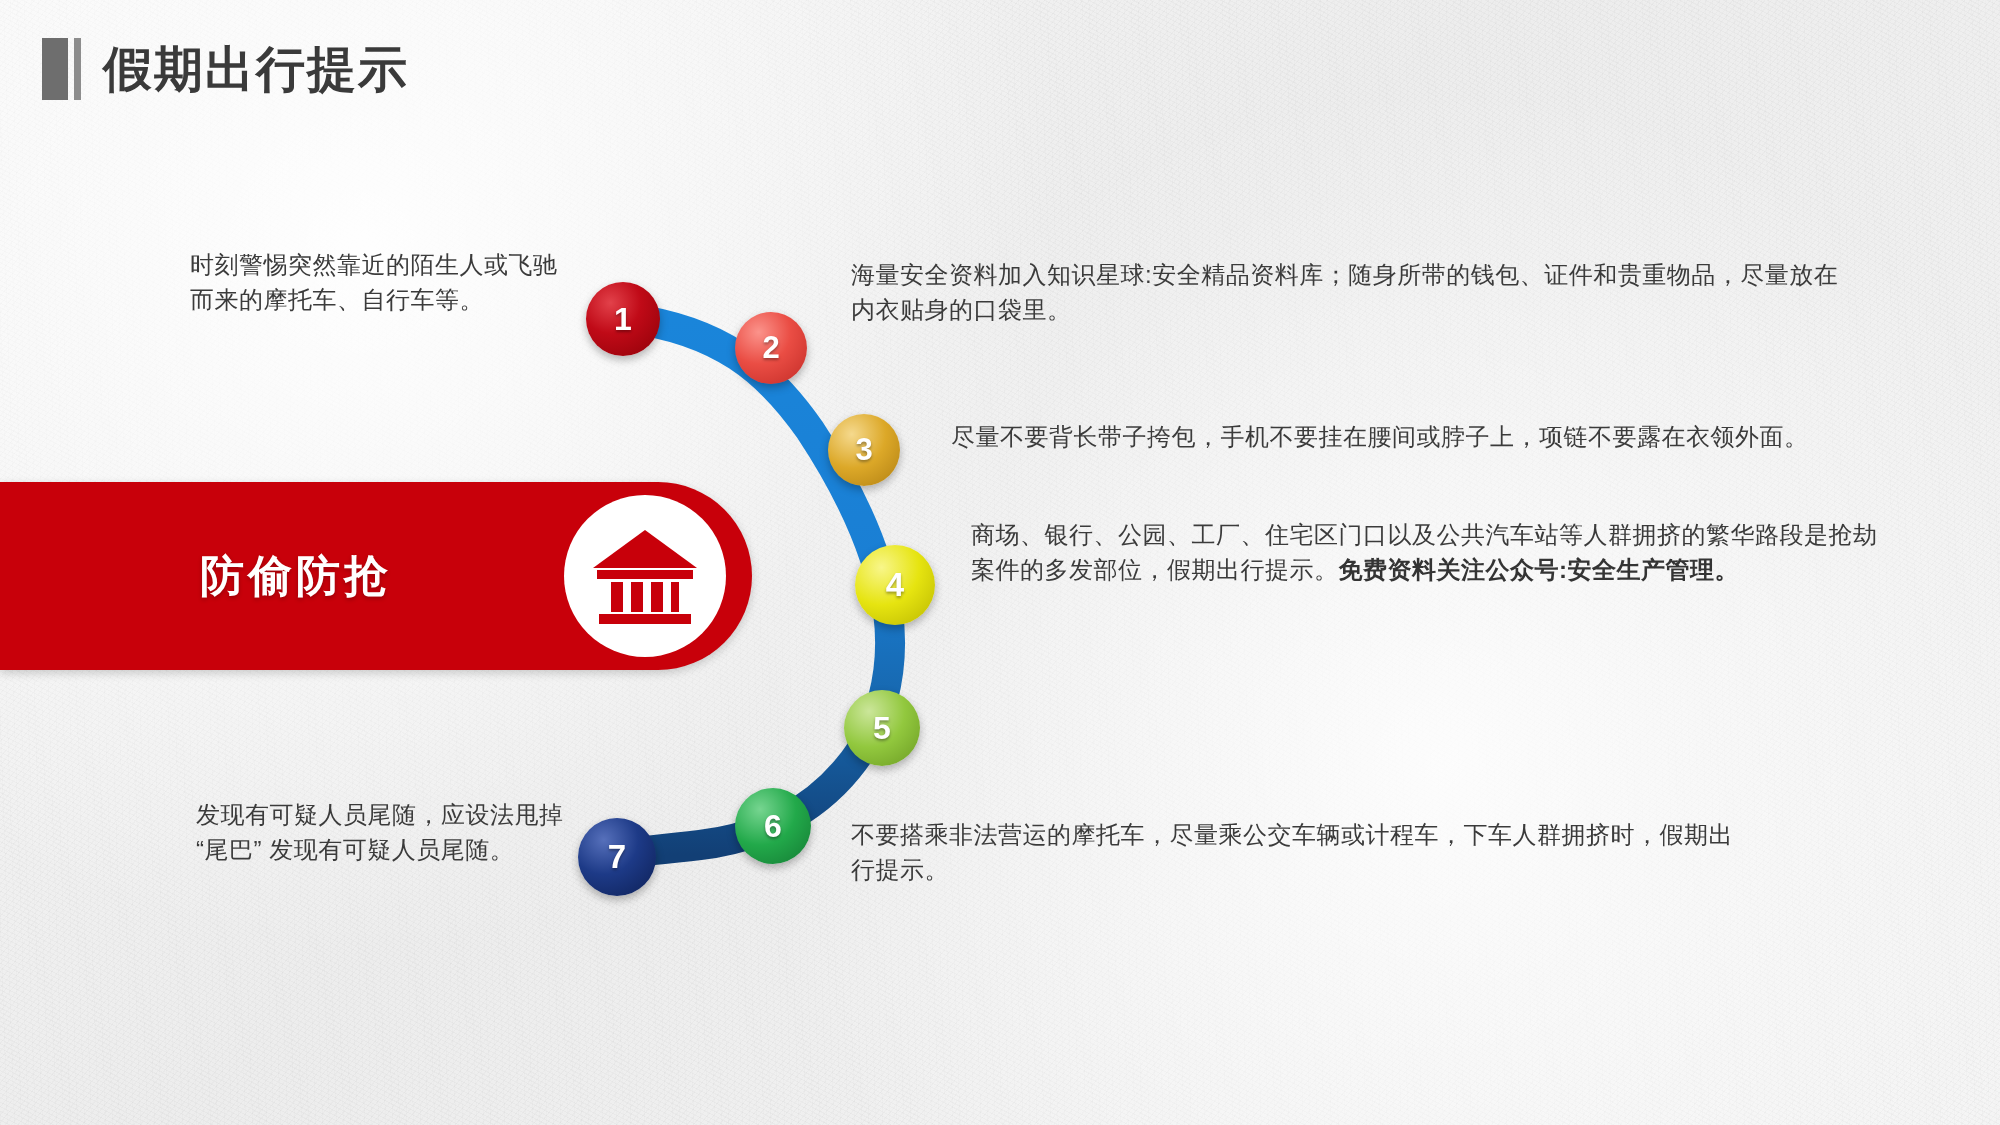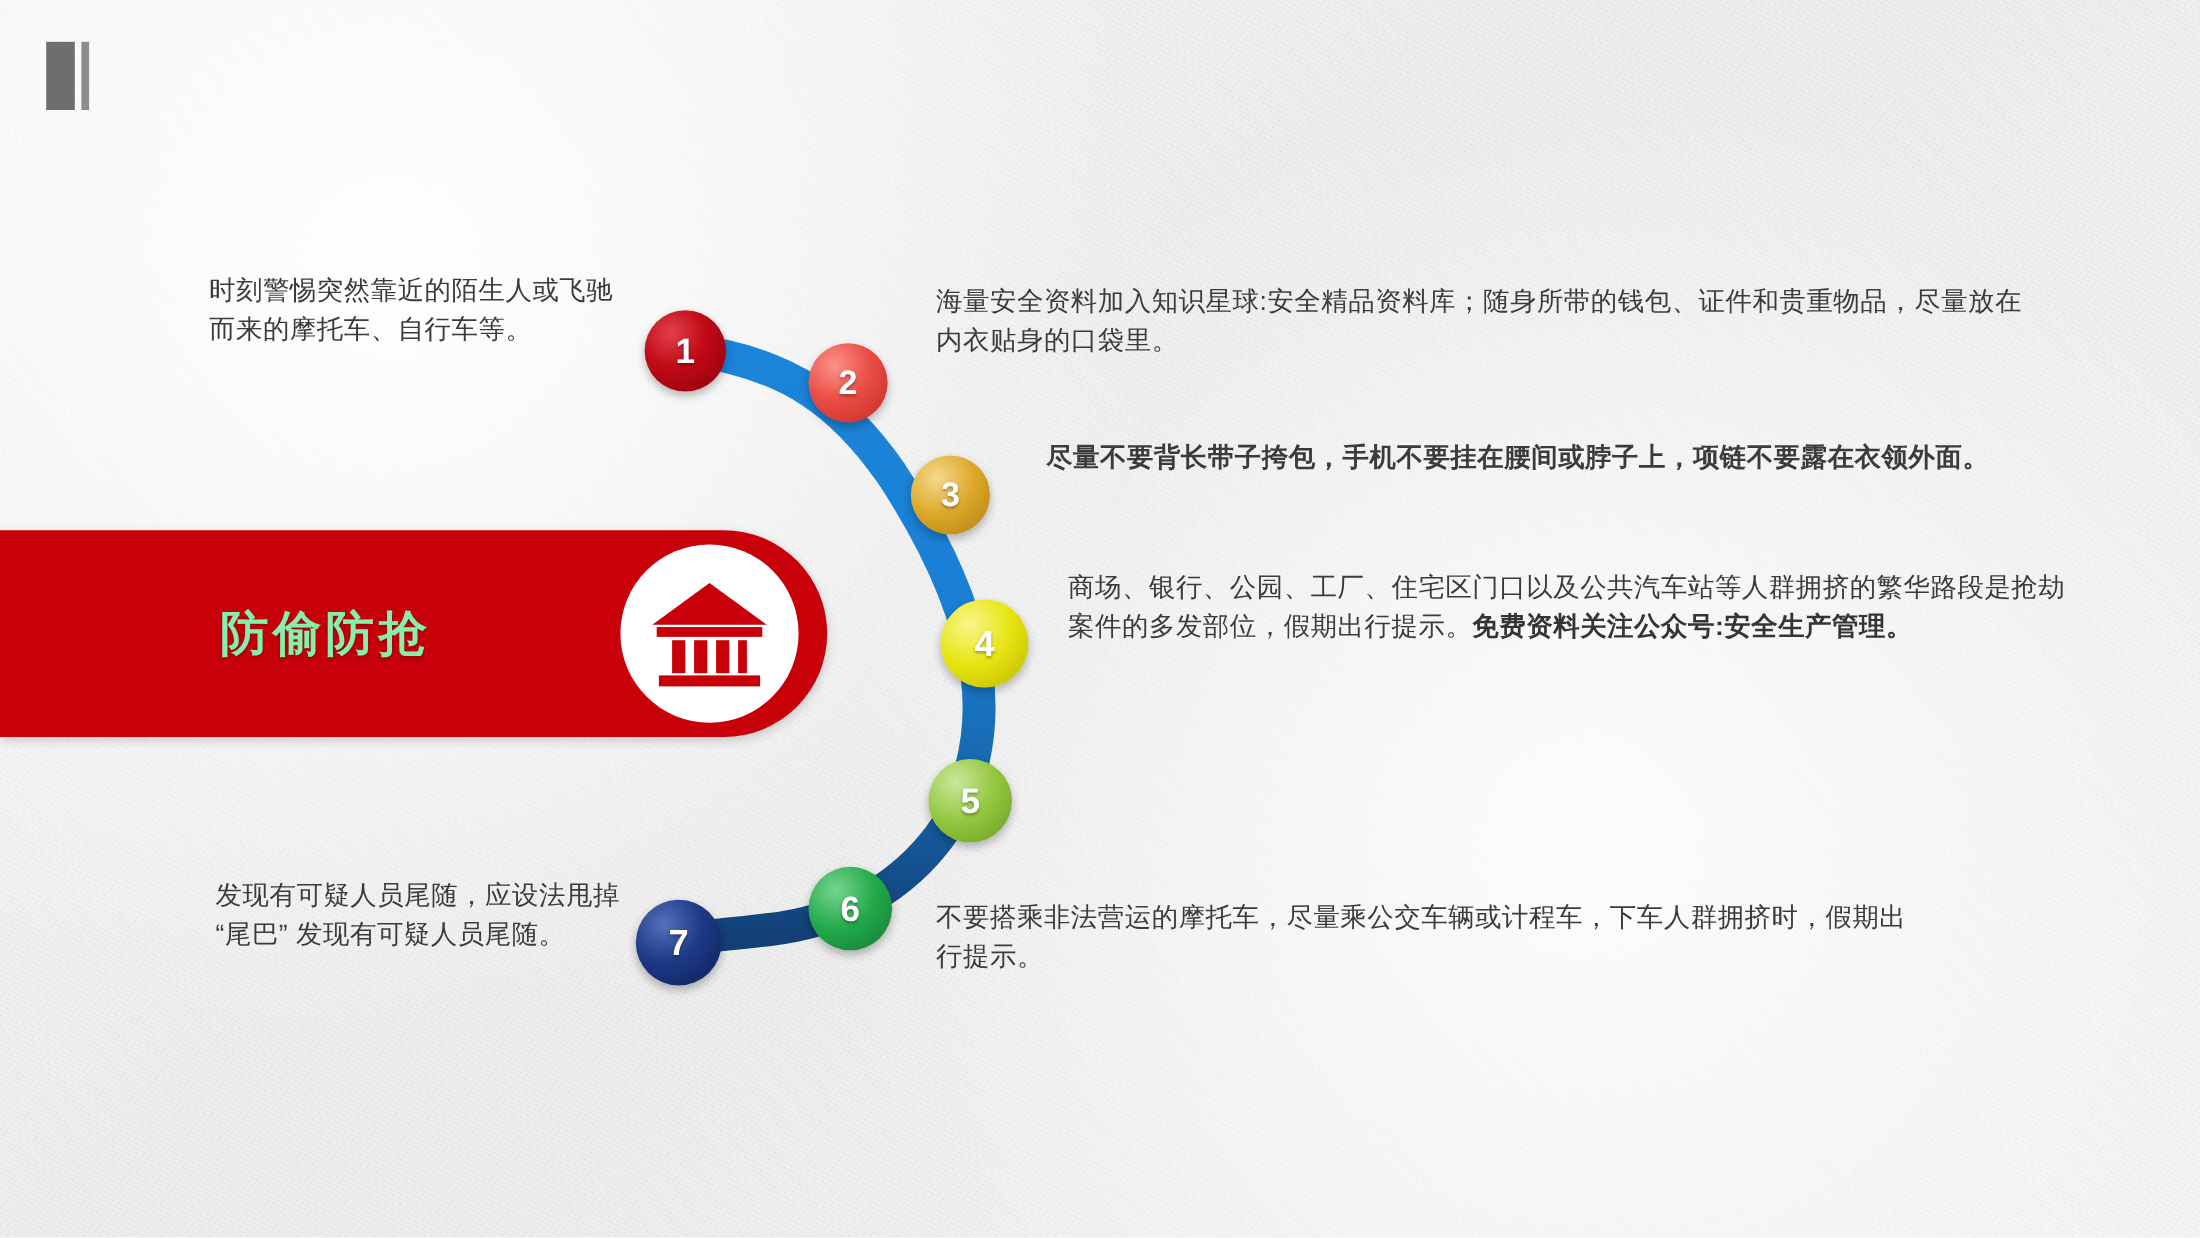--- a/index.html
+++ b/index.html
@@ -69,21 +69,21 @@
     background: #c8000a;
     border-top-right-radius: 96px;
     border-bottom-right-radius: 96px;
     box-shadow: 0 3px 10px rgba(0,0,0,0.18);
   }
   .banner-label {
     position: absolute;
     left: 200px;
     top: 50%;
     transform: translateY(-50%);
-    color: #86efac;
+    color: #ffffff;
     font-size: 44px;
     font-weight: bold;
     letter-spacing: 4px;
     text-shadow: 0 2px 4px rgba(0,0,0,0.25);
     white-space: nowrap;
   }
   .banner-icon-circle {
     position: absolute;
     right: 26px;
     top: 50%;
@@ -136,20 +136,21 @@
 </head>
 <body>
 
 <div id="slide">
 
   <div class="header">
     <div class="header-bar-wrap">
       <div class="header-bar-thick"></div>
       <div class="header-bar-thin"></div>
     </div>
+    <div class="header-title">假期出行提示</div>
   </div>
 
   <svg class="curve" viewBox="0 0 2000 1125" preserveAspectRatio="none">
     <defs>
       <linearGradient id="curveGrad" x1="0" y1="0" x2="0" y2="1">
         <stop offset="0%" stop-color="#1a85da"></stop>
         <stop offset="45%" stop-color="#1a7fd4"></stop>
         <stop offset="72%" stop-color="#1767ae"></stop>
         <stop offset="100%" stop-color="#123f75"></stop>
       </linearGradient>
@@ -208,21 +209,21 @@
 
   <div class="node" style="left:578px; top:818px; width:78px; height:78px; font-size:33px;
               background: radial-gradient(circle at 33% 28%, #5670bb 0%, #1d3a87 45%, #0d1f54 100%);">
     <span>7</span>
   </div>
 
   <div class="para leftcol" style="left:190px; top:248px; width:380px;">时刻警惕突然靠近的陌生人或飞驰而来的摩托车、自行车等。</div>
 
   <div class="para right" style="left:838px; top:258px; width:998px;">海量安全资料加入知识星球:安全精品资料库；随身所带的钱包、证件和贵重物品，尽量放在内衣贴身的口袋里。</div>
 
-  <div class="para right" style="left:938px; top:400px; width:940px;font-weight:bold;">尽量不要背长带子挎包，手机不要挂在腰间或脖子上，项链不要露在衣领外面。</div>
+  <div class="para right" style="left:938px; top:420px; width:940px;">尽量不要背长带子挎包，手机不要挂在腰间或脖子上，项链不要露在衣领外面。</div>
 
   <div class="para right" style="left:958px; top:518px; width:920px;"><span>商场、银行、公园、工厂、住宅区门口以及公共汽车站等人群拥挤的繁华路段是抢劫案件的多发部位，假期出行提示。</span><span class="emph">免费资料关注公众号:安全生产管理。</span></div>
 
 
   <div class="para right" style="left:838px; top:818px; width:900px;">不要搭乘非法营运的摩托车，尽量乘公交车辆或计程车，下车人群拥挤时，假期出行提示。</div>
 
   <div class="para leftcol" style="left:196px; top:798px; width:372px;">发现有可疑人员尾随，应设法甩掉 “尾巴” 发现有可疑人员尾随。</div>
 
 </div>
 

